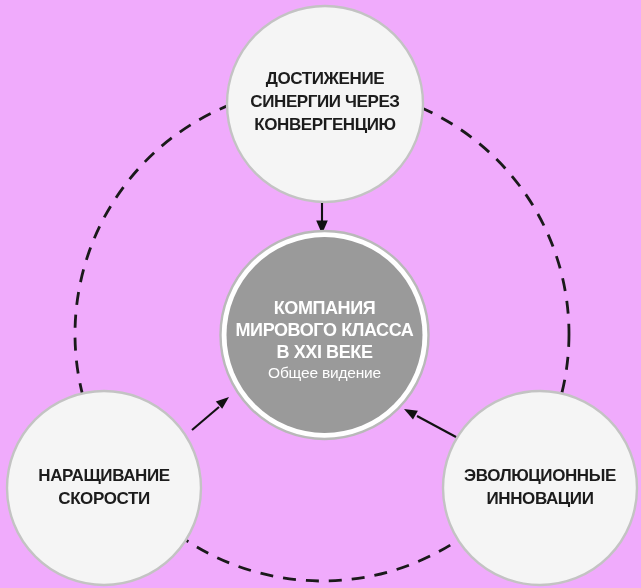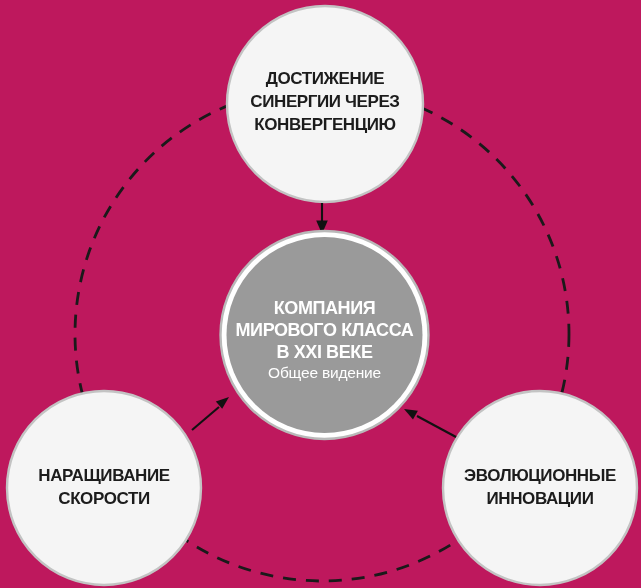--- a/index.html
+++ b/index.html
@@ -4,21 +4,21 @@
 <style>
   html, body {
     margin: 0;
     padding: 0;
     background: #ffffff;
   }
   .stage {
     position: relative;
     width: 641px;
     height: 588px;
-    background: #be185d;
+    background: #f0abfc;
     overflow: hidden;
     font-family: "Liberation Sans", sans-serif;
   }
   svg { display: block; }
 
   .dashed-ring {
     fill: none;
     stroke: var(--dashed-ring, #1a1a1a);
     stroke-width: 2.8;
     stroke-dasharray: 13 10;

